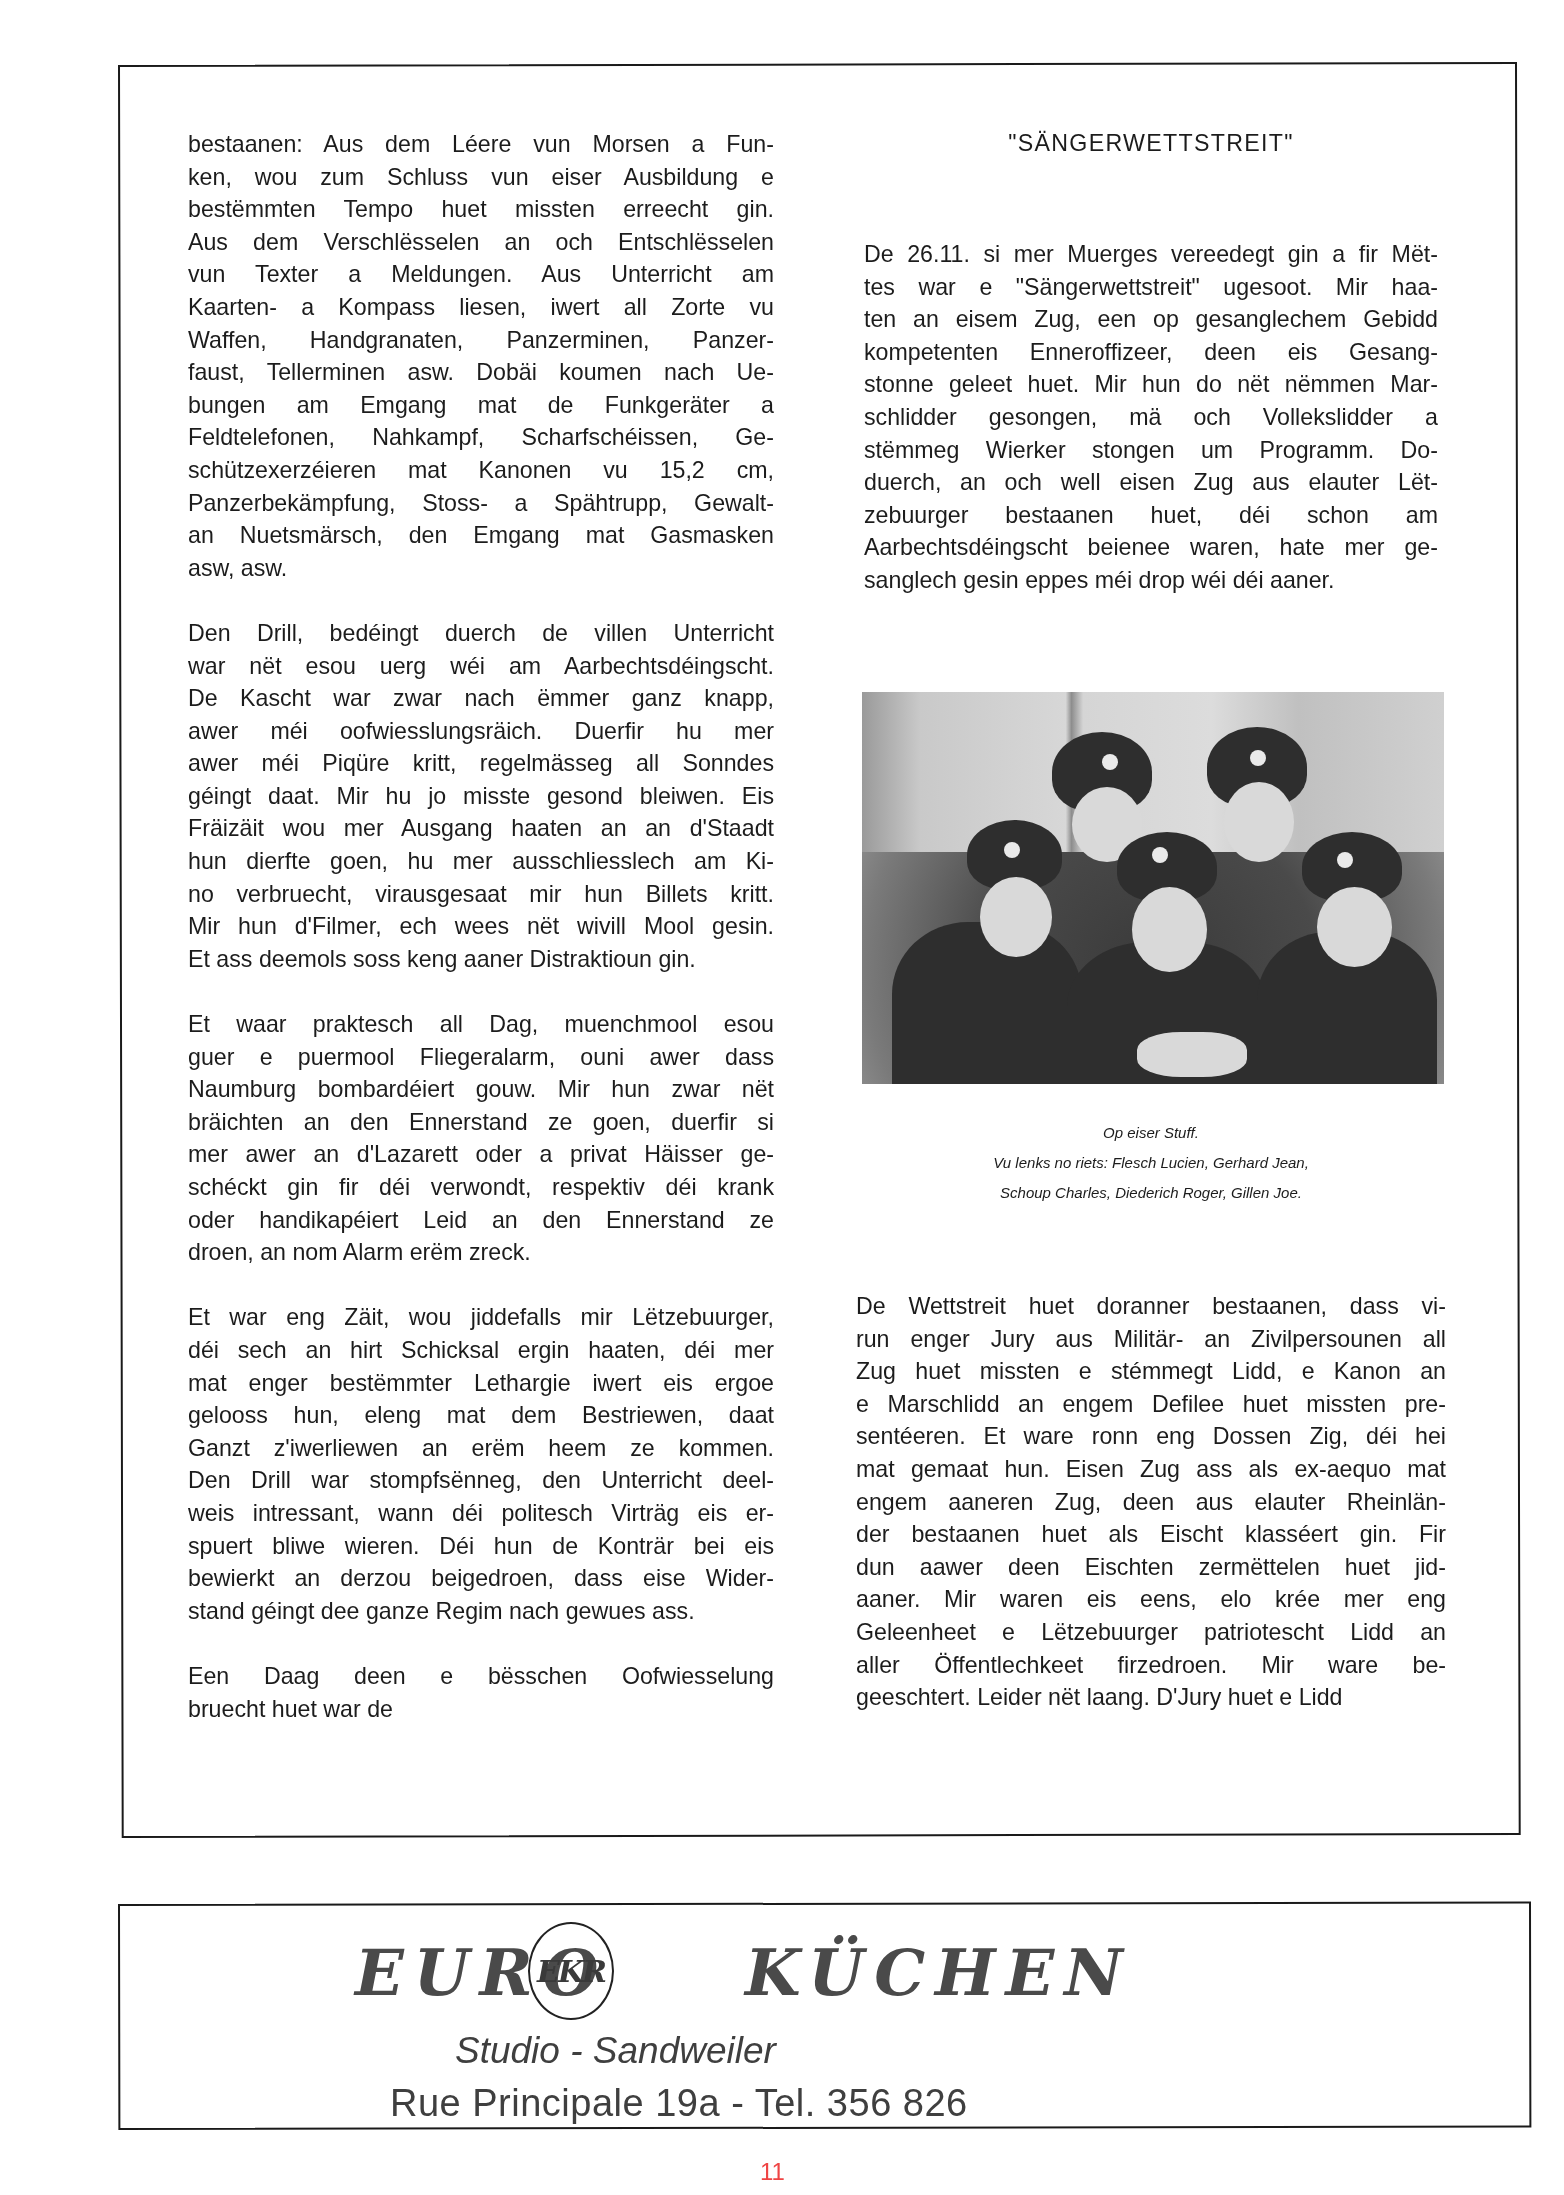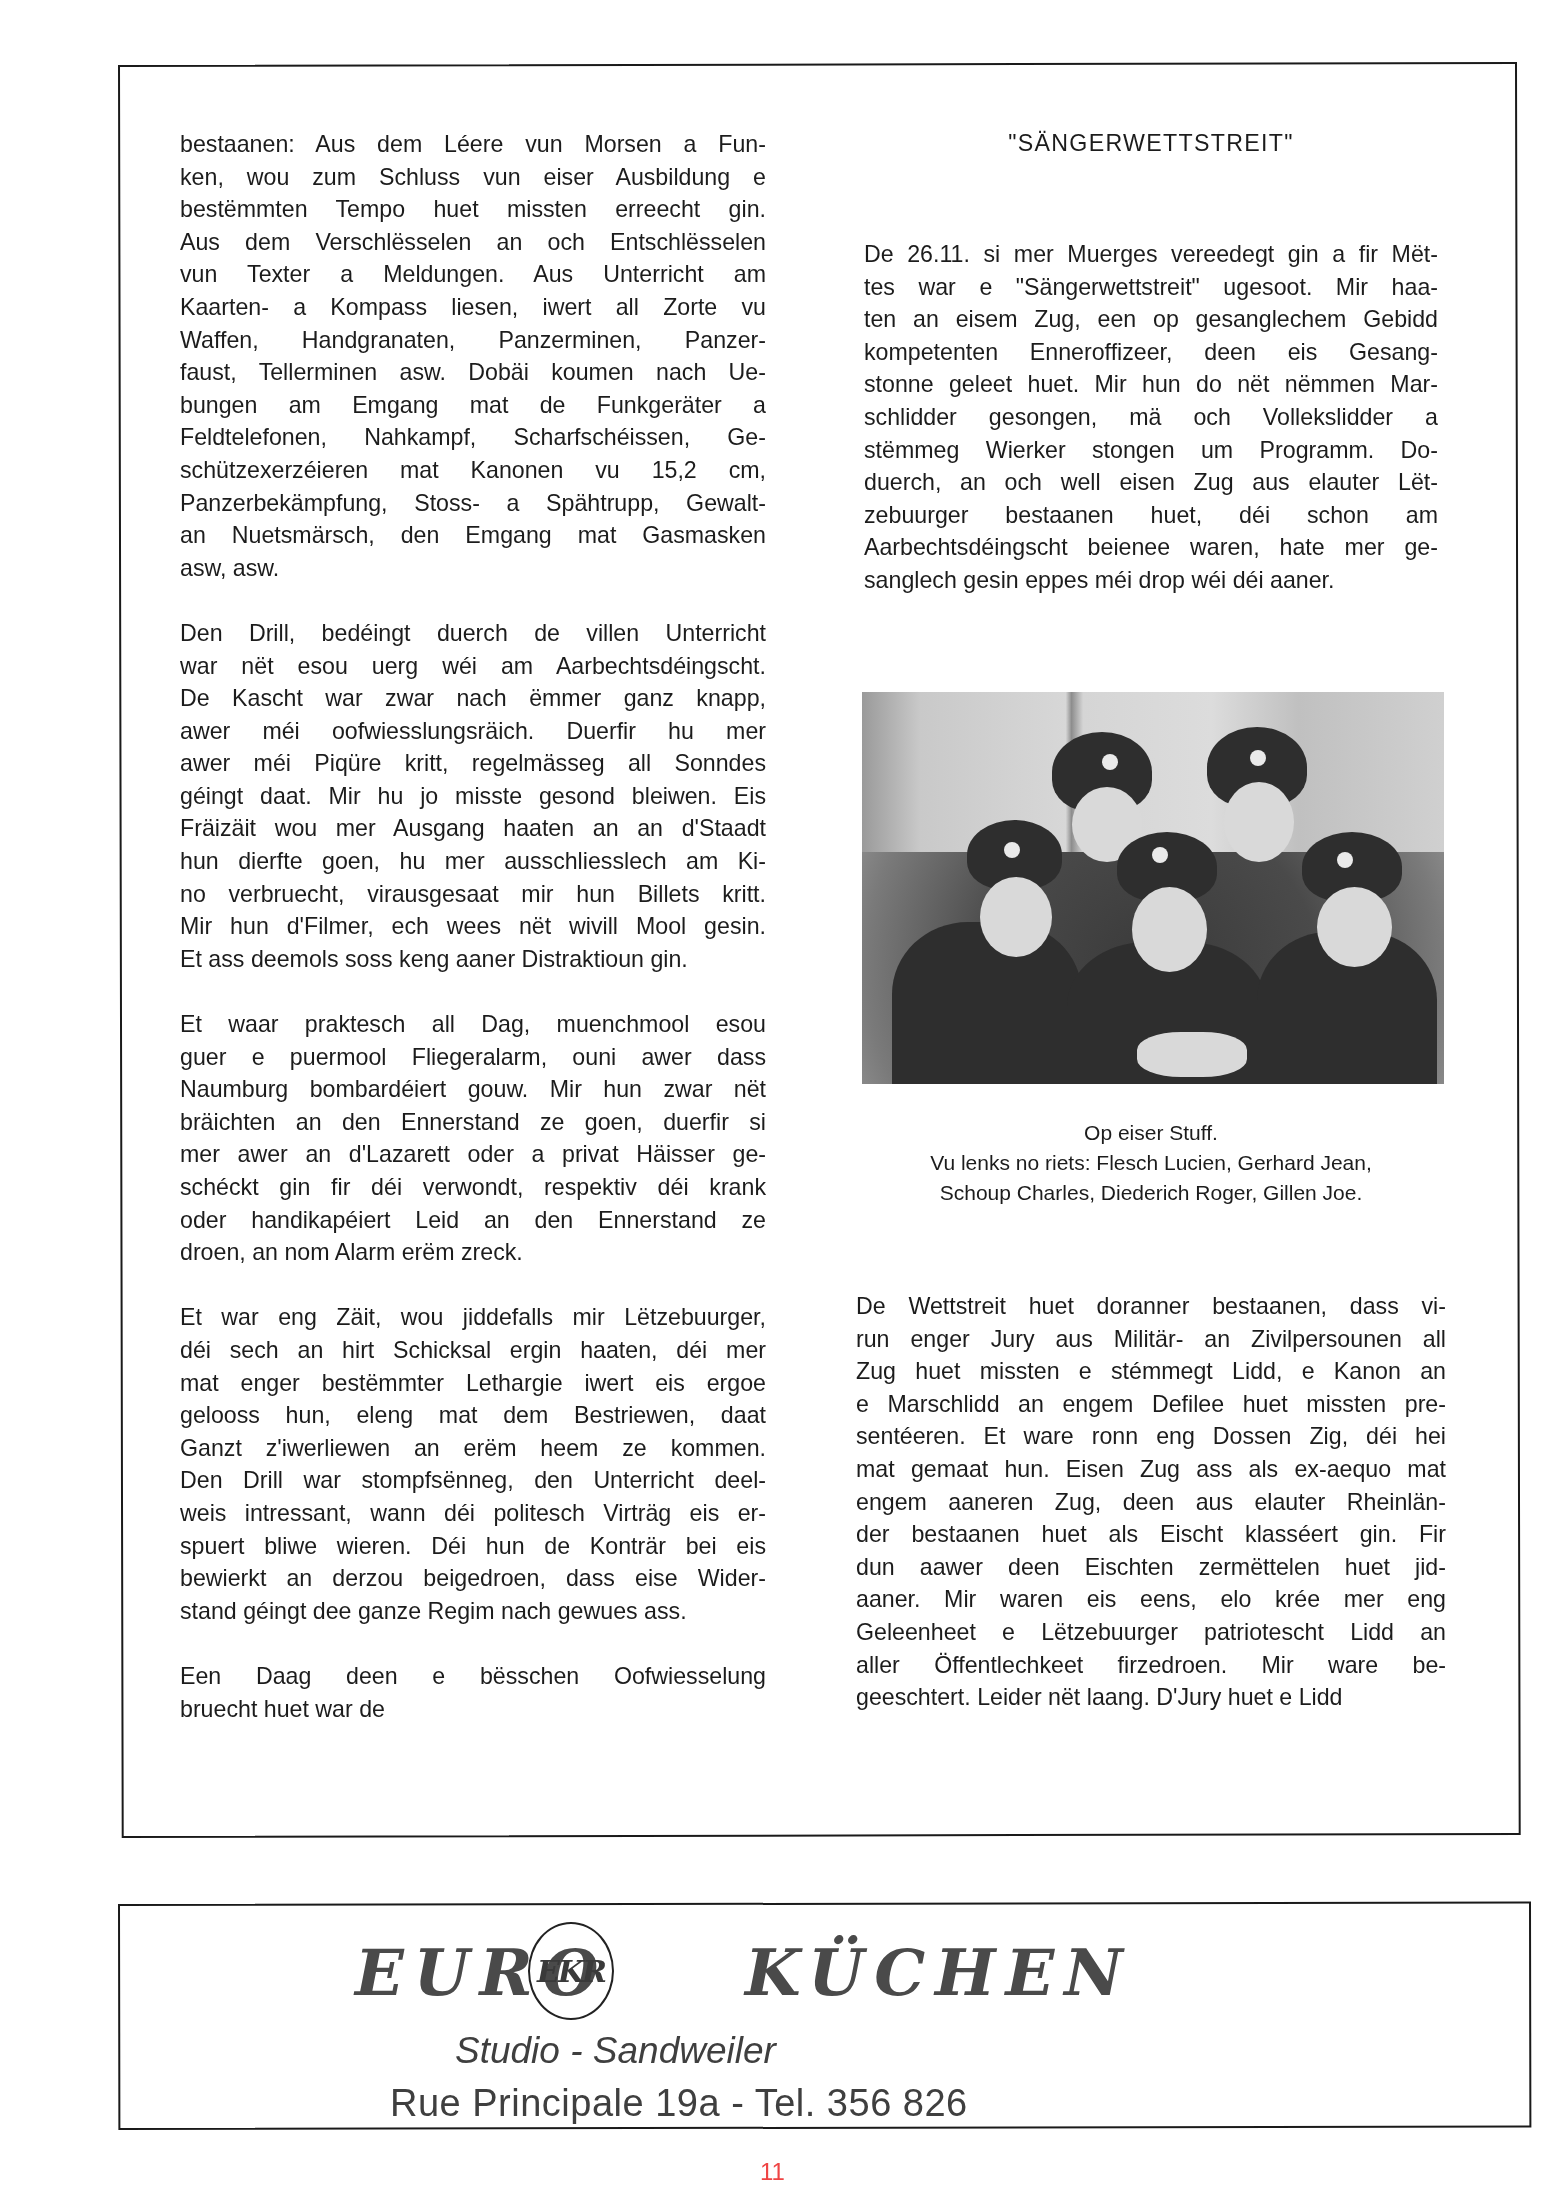--- a/index.html
+++ b/index.html
@@ -9,21 +9,21 @@
   }
   .frame {
     position: absolute; left: 118px; top: 65px; width: 1399px; height: 1773px;
     border: 2px solid #1a1a1a; box-sizing: border-box;
     transform: rotate(-0.12deg); transform-origin: 0 0;
   }
   .col {
     position: absolute; top: 128px; font-size: 23.2px; line-height: 32.6px;
     text-align: justify; hyphens: none;
   }
-  .col-left { left: 180px; width: 586px; }
+  .col-left { left: 188px; width: 586px; }
   .col p { margin: 0 0 32.6px 0; }
   .col .line { display: block; text-align: justify; text-align-last: justify; white-space: nowrap; }
   .col .line.last { text-align-last: left; }
   .heading {
     position: absolute; left: 856px; top: 130px; width: 590px; text-align: center;
     font-size: 23.2px; letter-spacing: 1.3px; margin: 0; font-weight: normal;
   }
   .right-p1 { position: absolute; left: 856px; top: 230px; width: 590px; font-size: 23.2px; line-height: 32.6px; }
   .right-p2 { position: absolute; left: 856px; top: 1290px; width: 590px; font-size: 23.2px; line-height: 32.6px; }
   .line { display: block; text-align: justify; text-align-last: justify; white-space: nowrap; }
@@ -33,21 +33,21 @@
     background: radial-gradient(ellipse at 50% 70%, #3a3a3a 0%, #4a4a4a 40%, #7a7a7a 70%, #b8b8b8 100%);
     overflow: hidden;
   }
   .photo .wall { position: absolute; top: 0; left: 0; right: 0; height: 160px;
     background: linear-gradient(90deg, #9a9a9a 0%, #c9c9c9 10%, #d7d7d7 35%, #8d8d8d 36%, #d5d5d5 38%, #dcdcdc 60%, #c0c0c0 75%, #d0d0d0 100%); }
   .photo .person { position: absolute; border-radius: 50% 50% 40% 40%; background: #2e2e2e; }
   .photo .face { position: absolute; border-radius: 50%; background: #d9d9d9; }
   .photo .badge { position: absolute; border-radius: 50%; background: #eaeaea; width: 16px; height: 16px; }
   .caption {
     position: absolute; left: 856px; top: 1118px; width: 590px; text-align: center;
-    font-size: 21px; line-height: 30px;
+    font-style: italic; font-size: 15px; line-height: 30px;
   }
   .ad {
     position: absolute; left: 118px; top: 1904px; width: 1413px; height: 226px;
     border: 2px solid #1a1a1a; box-sizing: border-box;
     transform: rotate(-0.1deg); transform-origin: 0 0;
   }
   .ad-brand {
     position: absolute; left: 355px; top: 1935px; width: 1000px; height: 80px;
     font-family: "DejaVu Serif", serif; font-style: italic; font-weight: bold;
     font-size: 64px; color: #4a4a4a; letter-spacing: 10px; white-space: nowrap;

